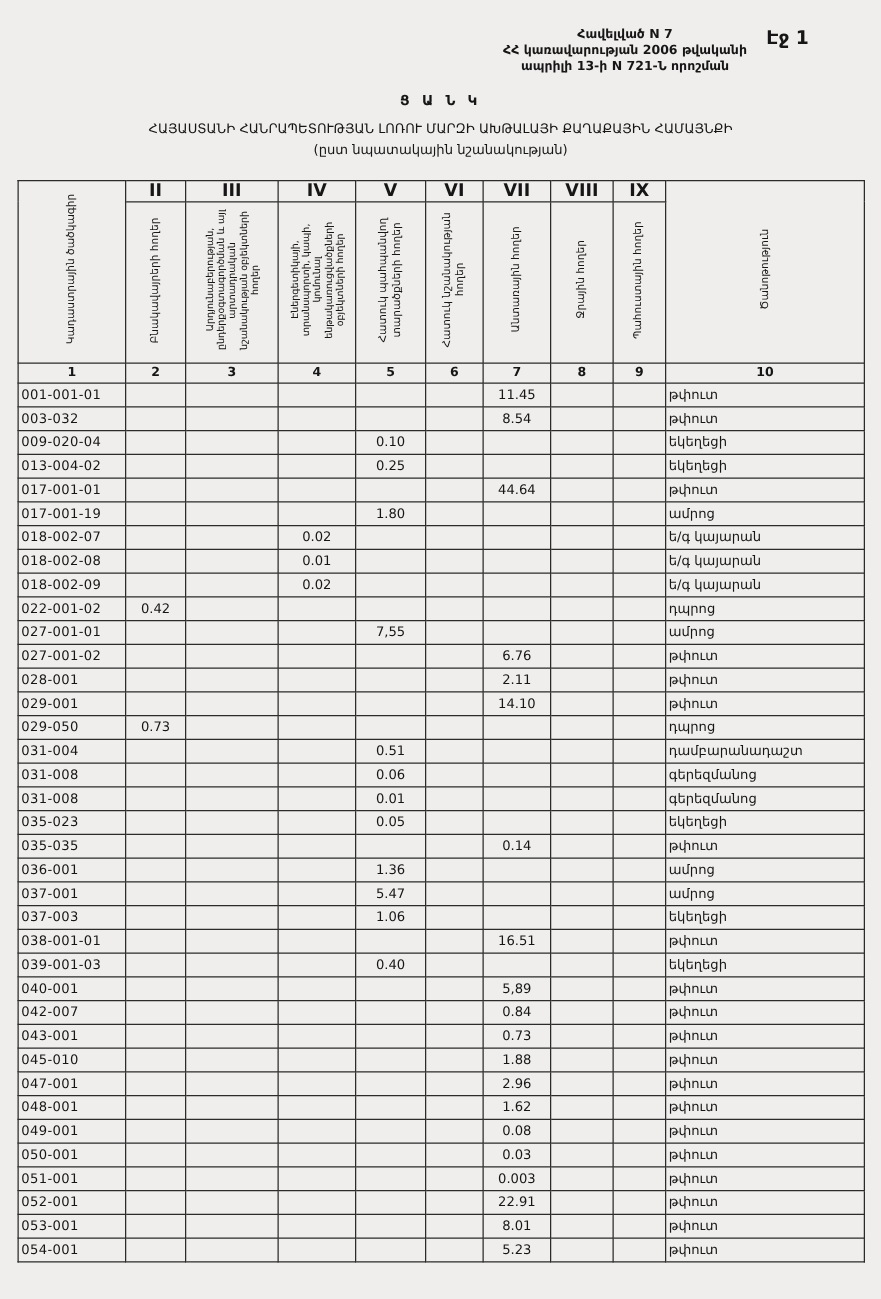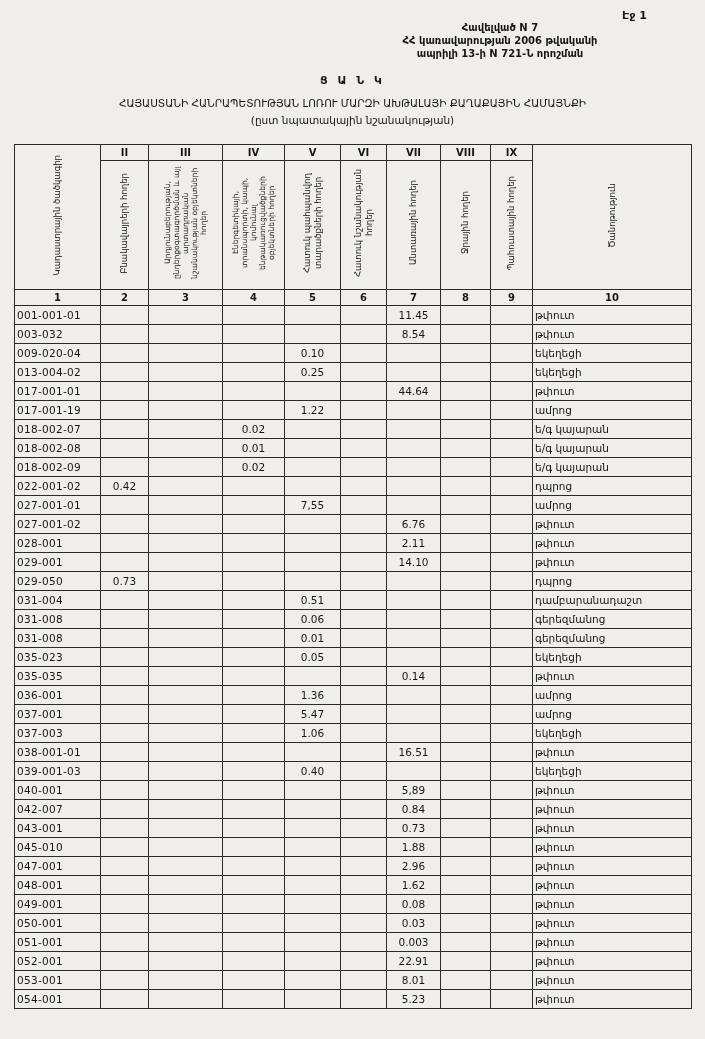--- a/index.html
+++ b/index.html
@@ -5,22 +5,22 @@
   html,body{margin:0;padding:0;}
   body{
     width:705px;height:1039px;
     background:#efeeec;
     font-family:"DejaVu Sans","Liberation Sans",sans-serif;
     color:#161616;
     -webkit-font-smoothing:antialiased;
   }
   .page{position:relative;width:705px;height:1039px;overflow:hidden;}
   .page-num{
-    position:absolute;top:9px;right:58px;
-    font-size:11px;font-weight:bold;
+    position:absolute;top:21px;right:58px;
+    font-size:15px;font-weight:bold;
   }
   .annex{
     margin:22px 70px 12px auto;width:270px;
     text-align:center;font-size:10px;font-weight:bold;line-height:1.28;
   }
   .title{
     margin-top:14px;text-align:center;
     font-size:11px;font-weight:bold;letter-spacing:3px;
   }
   .subtitle{
@@ -32,21 +32,21 @@
     margin:16px 0 0 14px;
     table-layout:fixed;
     background:#efeeec;
   }
   table.main td{
     border:1px solid #2b2b2b;
     padding:0 2px;
     overflow:hidden;
     vertical-align:middle;
   }
-  td.roman{height:15px;text-align:center;font-size:10px;font-weight:bold;}
+  td.roman{height:15px;text-align:center;font-size:14px;font-weight:bold;}
   td.numcell{height:15px;text-align:center;font-size:10px;font-weight:bold;}
   td.vh-cell{height:128px;text-align:center;vertical-align:middle;}
   span.vh{
     display:inline-block;
     writing-mode:vertical-rl;
     transform:rotate(180deg);
     max-height:122px;
     font-size:8.5px;
     line-height:1.25;
     text-align:center;
@@ -186,21 +186,21 @@
           <td class="val">44.64</td>
           <td class="val"></td>
           <td class="val"></td>
           <td class="note">թփուտ</td>
         </tr>
         <tr>
           <td class="code">017-001-19</td>
           <td class="val"></td>
           <td class="val"></td>
           <td class="val"></td>
-          <td class="val">1.22</td>
+          <td class="val">1.80</td>
           <td class="val"></td>
           <td class="val"></td>
           <td class="val"></td>
           <td class="val"></td>
           <td class="note">ամրոց</td>
         </tr>
         <tr>
           <td class="code">018-002-07</td>
           <td class="val"></td>
           <td class="val"></td>

